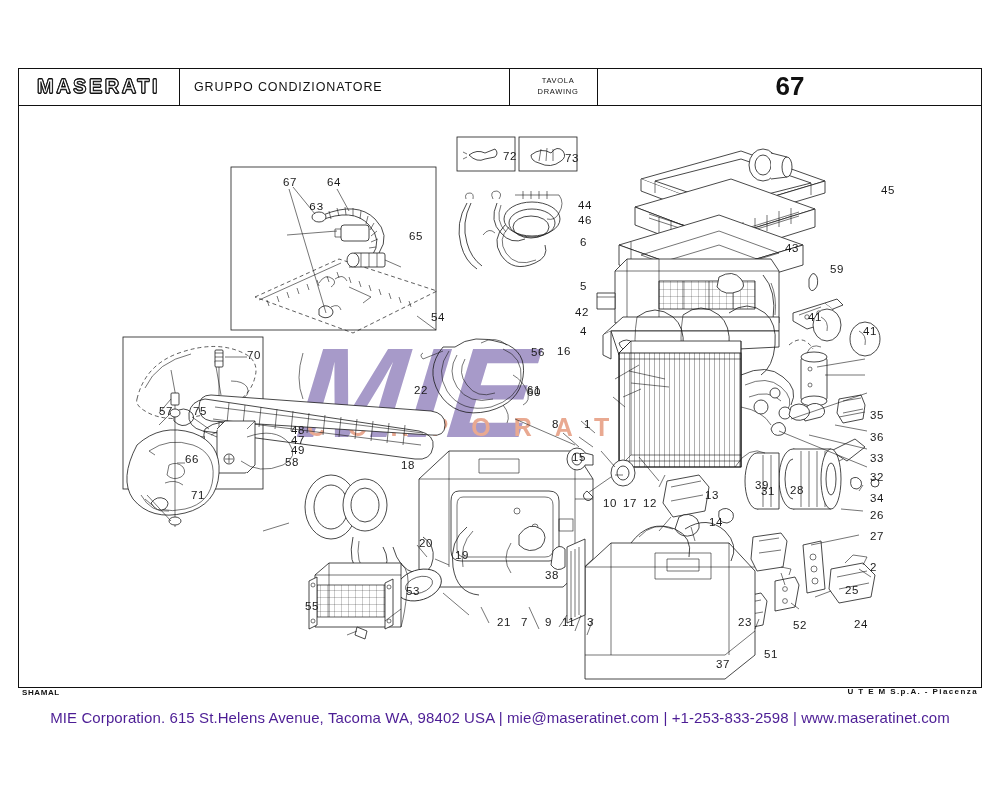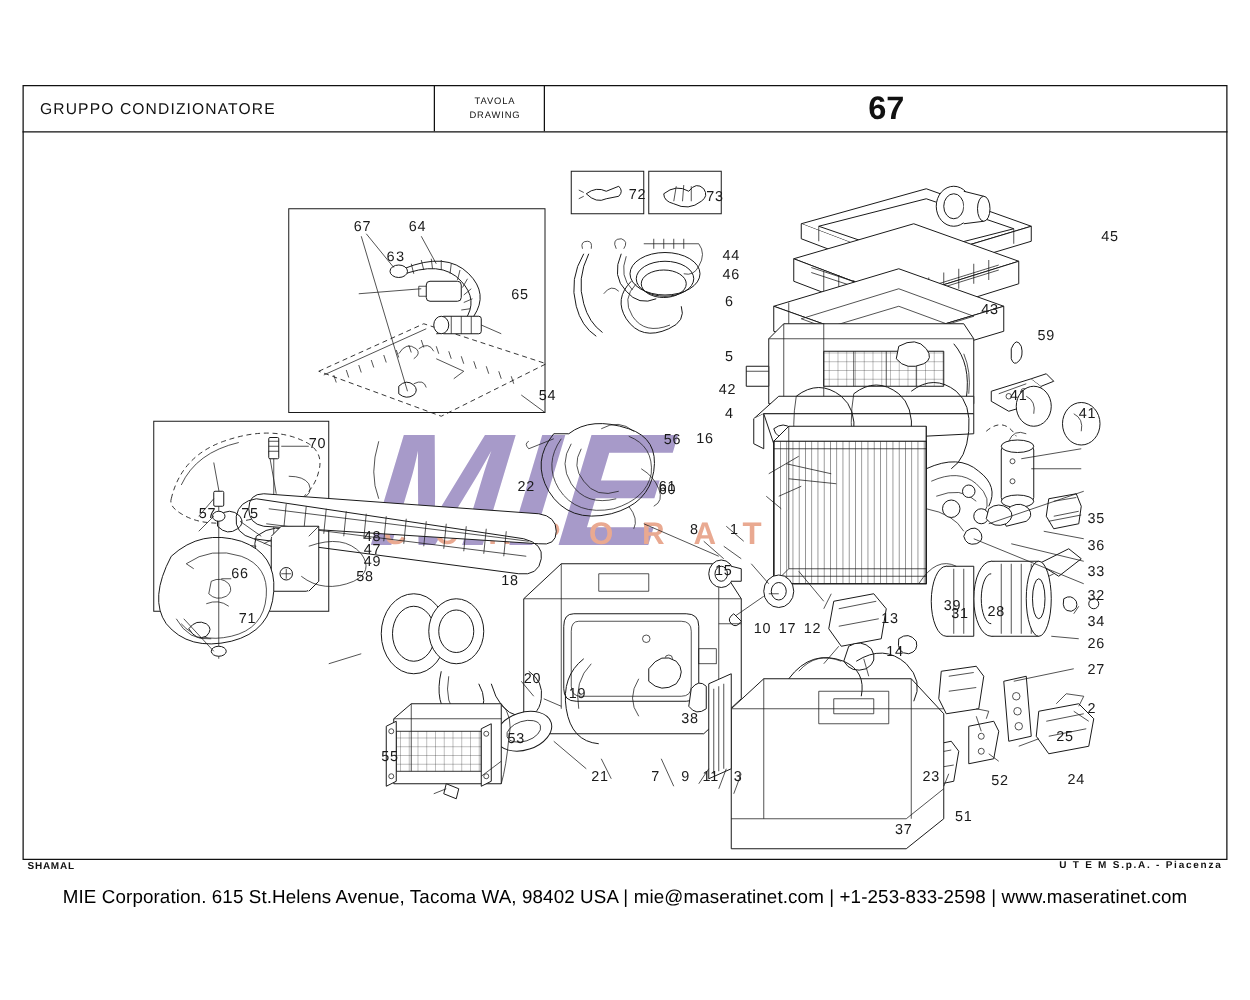--- a/index.html
+++ b/index.html
@@ -158,38 +158,41 @@
     color: #111;
     font-weight: 600;
     white-space: nowrap;
   }
   #footer-mie {
     position: absolute;
     left: 0; top: 709px;
     width: 1000px;
     text-align: center;
     font-size: 15px;
-    color: #000000;
+    color: #4c1d95;
     letter-spacing: 0.1px;
     white-space: nowrap;
   }
 
   svg { display: block; }
   .ln { stroke: #1a1a1a; stroke-width: 0.8; fill: none; }
   .ln-thin { stroke: #1a1a1a; stroke-width: 0.6; fill: none; }
   .ln-dash { stroke: #1a1a1a; stroke-width: 0.7; fill: none; stroke-dasharray: 4 3; }
   .fillw { fill: #ffffff; stroke: #1a1a1a; stroke-width: 0.8; }
   .hatch { stroke: #1a1a1a; stroke-width: 0.5; fill: none; }
 </style>
 </head>
 <body>
 
 <div id="page">
 
   <div id="titlebar">
+    <div class="tb-cell" id="brand-cell">
+      <span id="brand-wordmark">MASERATI</span>
+    </div>
     <div class="tb-cell" id="it-title-cell">
       <span class="title-text">GRUPPO CONDIZIONATORE</span>
     </div>
     <div class="tb-cell" id="tavola-cell">
       <span class="tavola-line">TAVOLA</span>
       <span class="tavola-line">DRAWING</span>
     </div>
     <div class="tb-cell" id="number-cell">
       <span id="drawing-number">67</span>
     </div>
@@ -731,21 +734,21 @@
         <div class="pn" style="left: 826px; top: 478px;">25</div>
         <div class="pn" style="left: 719px; top: 510px;">23</div>
         <div class="pn" style="left: 774px; top: 513px;">52</div>
         <div class="pn" style="left: 835px; top: 512px;">24</div>
         <div class="pn" style="left: 745px; top: 542px;">51</div>
         <div class="pn" style="left: 697px; top: 552px;">37</div>
         <div class="pn" style="left: 400px; top: 431px;">20</div>
         <div class="pn" style="left: 436px; top: 443px;">19</div>
         <div class="pn" style="left: 367px; top: 479px; margin-left: 20px;">53</div>
         <div class="pn" style="left: 286px; top: 494px;">55</div>
-        <div class="pn" style="left: 454px; top: 510px;">21</div>
+        <div class="pn" style="left: 478px; top: 510px;">21</div>
         <div class="pn" style="left: 502px; top: 510px;">7</div>
         <div class="pn" style="left: 526px; top: 463px;">38</div>
         <div class="pn" style="left: 526px; top: 510px;">9</div>
         <div class="pn" style="left: 543px; top: 510px;">11</div>
         <div class="pn" style="left: 568px; top: 510px;">3</div>
       </div>
 
   </div>
 
   <div id="footer-shamal">SHAMAL</div>

